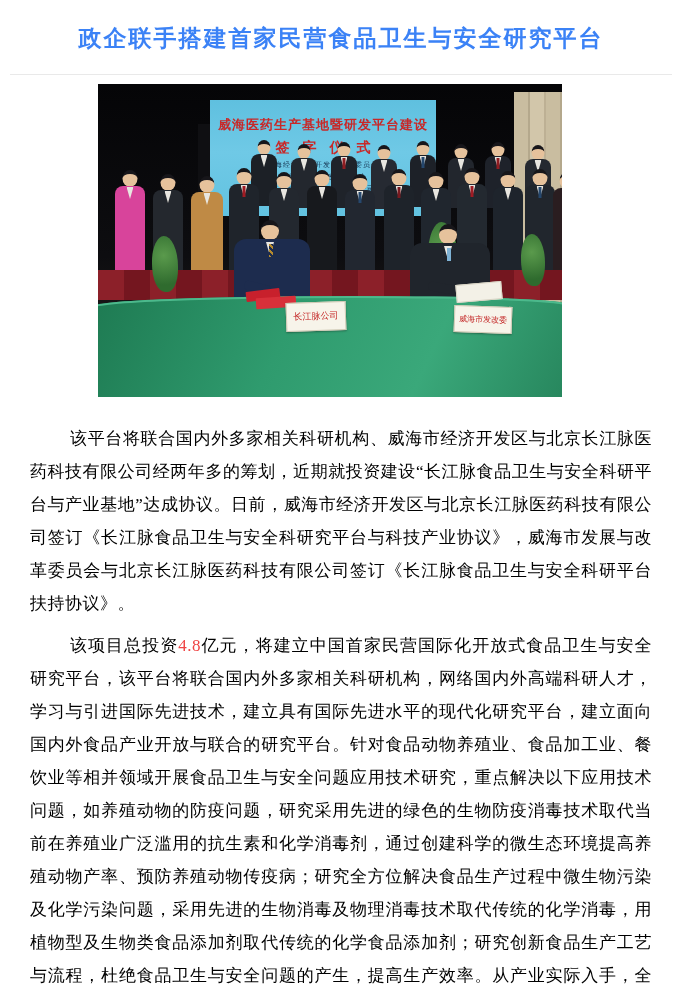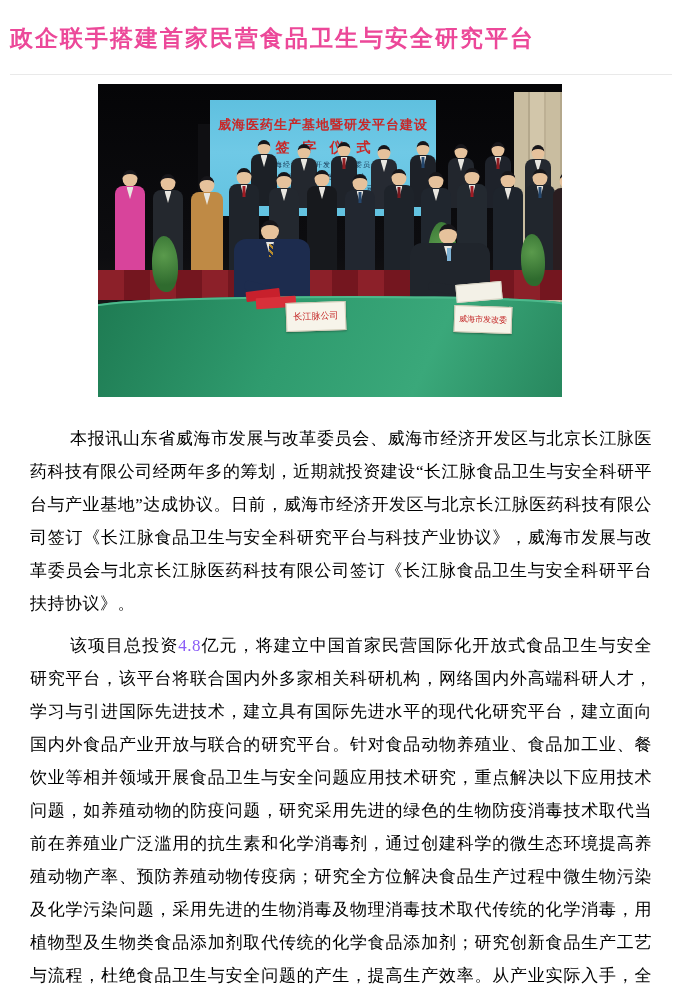--- a/index.html
+++ b/index.html
@@ -1,20 +1,20 @@
 <!DOCTYPE html>
 <html><head>
 <meta charset="utf-8">
 <style>
   html,body{margin:0;padding:0;background:#ffffff;}
   .page{position:relative;width:682px;height:995px;margin:0 auto;background:#fff;overflow:hidden;
         font-family:"Liberation Serif","DejaVu Serif",serif;}
   
-  .title{margin:24px 10px 0 10px;text-align:left;font-size:23px;line-height:28px;font-weight:bold;
-         color:#ec4899;letter-spacing:2px;font-family:"Liberation Sans","DejaVu Sans",sans-serif;}
+  .title{margin:24px 10px 0 10px;text-align:center;font-size:23px;line-height:28px;font-weight:bold;
+         color:#3b82f6;letter-spacing:2px;font-family:"Liberation Sans","DejaVu Sans",sans-serif;}
   .divider{border:none;border-top:1px solid #e9e9e9;margin:22px 10px 0 10px;}
   .source{margin:7px 62px 0 0;text-align:right;font-size:14px;color:#3a99cf;
           font-family:"Liberation Sans","DejaVu Sans",sans-serif;}
   .source a{color:#3a99cf;text-decoration:underline;cursor:pointer;}
   
   .photo{position:relative;width:464px;height:313px;margin:9px 0 0 98px;overflow:hidden;background:#0b0b0d;}
   .ph-bg{position:absolute;left:0;top:0;width:100%;height:100%;
          background:linear-gradient(180deg,#050507 0%,#0d0d10 55%,#1a1718 75%,#24201f 100%);}
   .ph-wall{position:absolute;left:416px;top:8px;width:48px;height:228px;
            background:repeating-linear-gradient(90deg,#c9bda0 0 14px,#b4a88c 14px 16px,#d2c6aa 16px 30px,#bdb094 30px 32px);}
@@ -58,21 +58,21 @@
   .plate{position:absolute;background:#f7f4ea;border:1px solid #cfc9b4;text-align:center;
          color:#c21f1f;font-family:"Liberation Sans","DejaVu Sans",sans-serif;
          box-shadow:0 1px 2px rgba(0,0,0,.35);}
   .plate span{display:block;}
   .plate-l{left:188px;top:218px;width:58px;height:27px;transform:rotate(-2deg);font-size:9px;line-height:27px;}
   .plate-r{left:356px;top:222px;width:56px;height:25px;transform:rotate(2deg);font-size:8px;line-height:25px;}
   
   .article{margin:25px 30px 0 30px;}
   .article p{margin:0 0 9px 0;font-size:17px;line-height:33px;color:#000;text-indent:40px;
              text-align:justify;letter-spacing:0.5px;}
-  .num{color:#8b5cf6;}
+  .num{color:#ef4444;}
 </style>
 </head>
 <body>
 
 <div class="page">
 
   <h1 class="title">政企联手搭建首家民营食品卫生与安全研究平台</h1>
 
   <hr class="divider">
 
@@ -232,17 +232,17 @@
 
     <div class="plate plate-l">
         <span>长江脉公司</span>
       </div>
     <div class="plate plate-r">
         <span>威海市发改委</span>
       </div>
   </div>
 
   <div class="article">
-    <p>本报讯山东省威海市发展与改革委员会、威海市经济开发区与北京长江脉医药科技有限公司经两年多的筹划，近期就投资建设“长江脉食品卫生与安全科研平台与产业基地”达成协议。日前，威海市经济开发区与北京长江脉医药科技有限公司签订《长江脉食品卫生与安全科研究平台与科技产业协议》，威海市发展与改革委员会与北京长江脉医药科技有限公司签订《长江脉食品卫生与安全科研平台扶持协议》。</p>
+    <p>该平台将联合国内外多家相关科研机构、威海市经济开发区与北京长江脉医药科技有限公司经两年多的筹划，近期就投资建设“长江脉食品卫生与安全科研平台与产业基地”达成协议。日前，威海市经济开发区与北京长江脉医药科技有限公司签订《长江脉食品卫生与安全科研究平台与科技产业协议》，威海市发展与改革委员会与北京长江脉医药科技有限公司签订《长江脉食品卫生与安全科研平台扶持协议》。</p>
     <p><span>该项目总投资</span><span class="num">4.8</span><span>亿元，将建立中国首家民营国际化开放式食品卫生与安全研究平台，该平台将联合国内外多家相关科研机构，网络国内外高端科研人才，学习与引进国际先进技术，建立具有国际先进水平的现代化研究平台，建立面向国内外食品产业开放与联合的研究平台。针对食品动物养殖业、食品加工业、餐饮业等相并领域开展食品卫生与安全问题应用技术研究，重点解决以下应用技术问题，如养殖动物的防疫问题，研究采用先进的绿色的生物防疫消毒技术取代当前在养殖业广泛滥用的抗生素和化学消毒剂，通过创建科学的微生态环境提高养殖动物产率、预防养殖动物传疫病；研究全方位解决食品生产过程中微生物污染及化学污染问题，采用先进的生物消毒及物理消毒技术取代传统的化学消毒，用植物型及生物类食品添加剂取代传统的化学食品添加剂；研究创新食品生产工艺与流程，杜绝食品卫生与安全问题的产生，提高生产效率。从产业实际入手，全方位解决问题，并将科研成果就地产业化，服务于国内外，服务于全行业。</span></p>
   </div>
 
 </div>
 
 </body></html>

